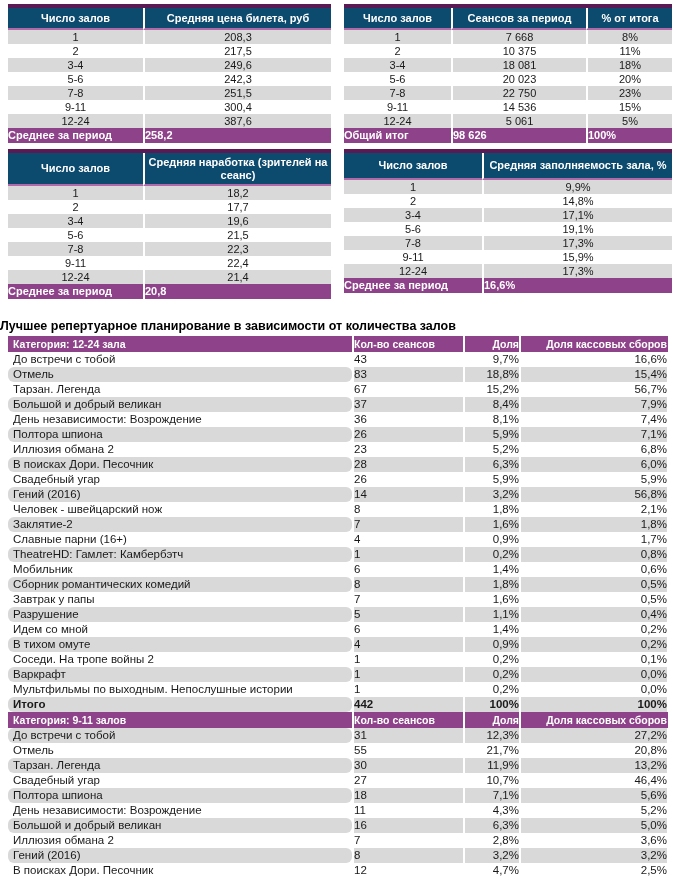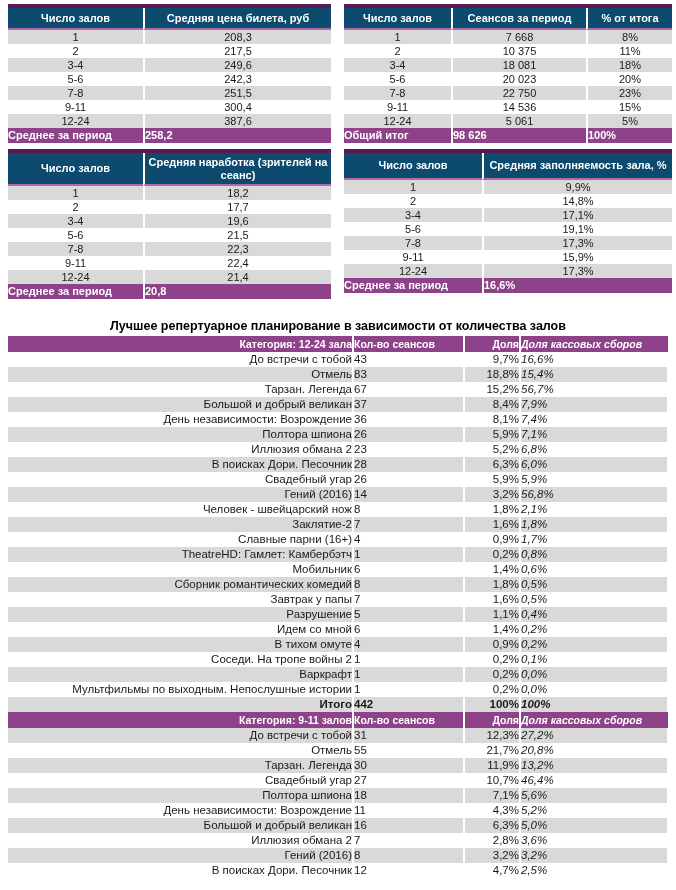--- a/index.html
+++ b/index.html
@@ -37,41 +37,41 @@
     background:#8e4289; color:#ffffff; font-weight:bold;
     text-align:left; height:15px; line-height:15px;
   }
   .tbl-a, .tbl-c { width:323px; }
   .tbl-b, .tbl-d { width:328px; }
   .pair.second thead th { height:27px; }
   .pair.first  thead th { height:22px; }
 
   .main-title {
     margin-top:20px;
-    text-align:center;
+    text-align:left;
     font-weight:bold;
     font-size:12.5px;
     color:#000;
   }
 
   .big-table { width:660px; margin-left:8px; margin-top:3px; }
   .bt-header {
     display:flex; background:#8e4289; color:#ffffff;
     font-weight:bold; font-size:10.5px;
     height:16px; line-height:16px;
   }
   .bt-header > div + div { border-left:2px solid #ffffff; }
   .bt-row { display:flex; height:15px; line-height:15px; font-size:11.5px; color:#1a1a1a; }
   .bt-row.gray > div { background:#d9d9d9; }
   .bt-row > div + div { border-left:2px solid #ffffff; }
   .bt-row.total { font-weight:bold; }
-  .c0 { width:344px; text-align:right; padding-left:5px; white-space:nowrap; overflow:hidden; }
+  .c0 { width:344px; text-align:left; padding-left:5px; white-space:nowrap; overflow:hidden;border-radius:6px; }
   .c1 { width:111px; }
   .c2 { width:56px;  text-align:right; }
-  .c3 { width:148px; text-align:left;font-style:italic; }
+  .c3 { width:148px; text-align:right; }
 </style>
 </head>
 <body>
 
 <div class="page">
 
   <div class="pair first">
     <table class="stable tbl-a">
         <colgroup>
           <col style="width: 135px;">

